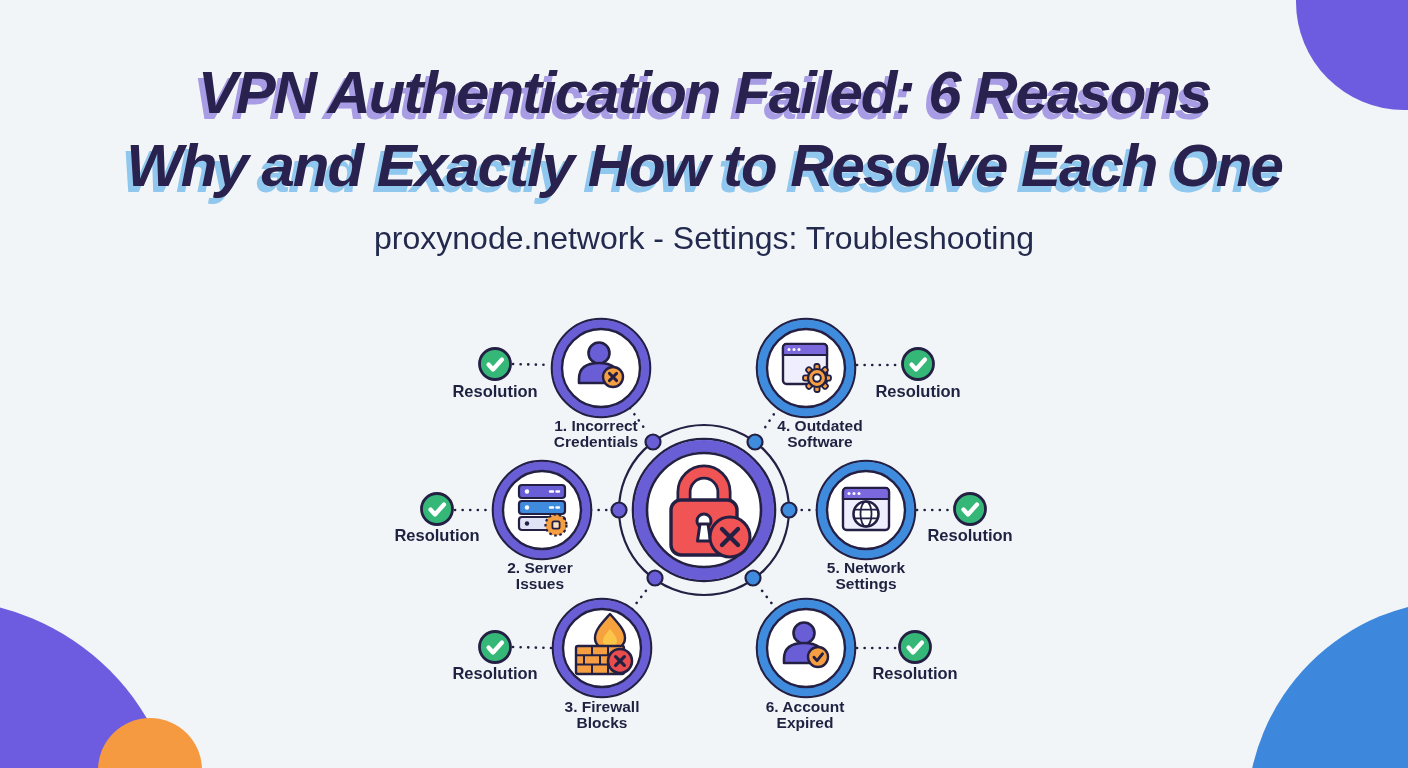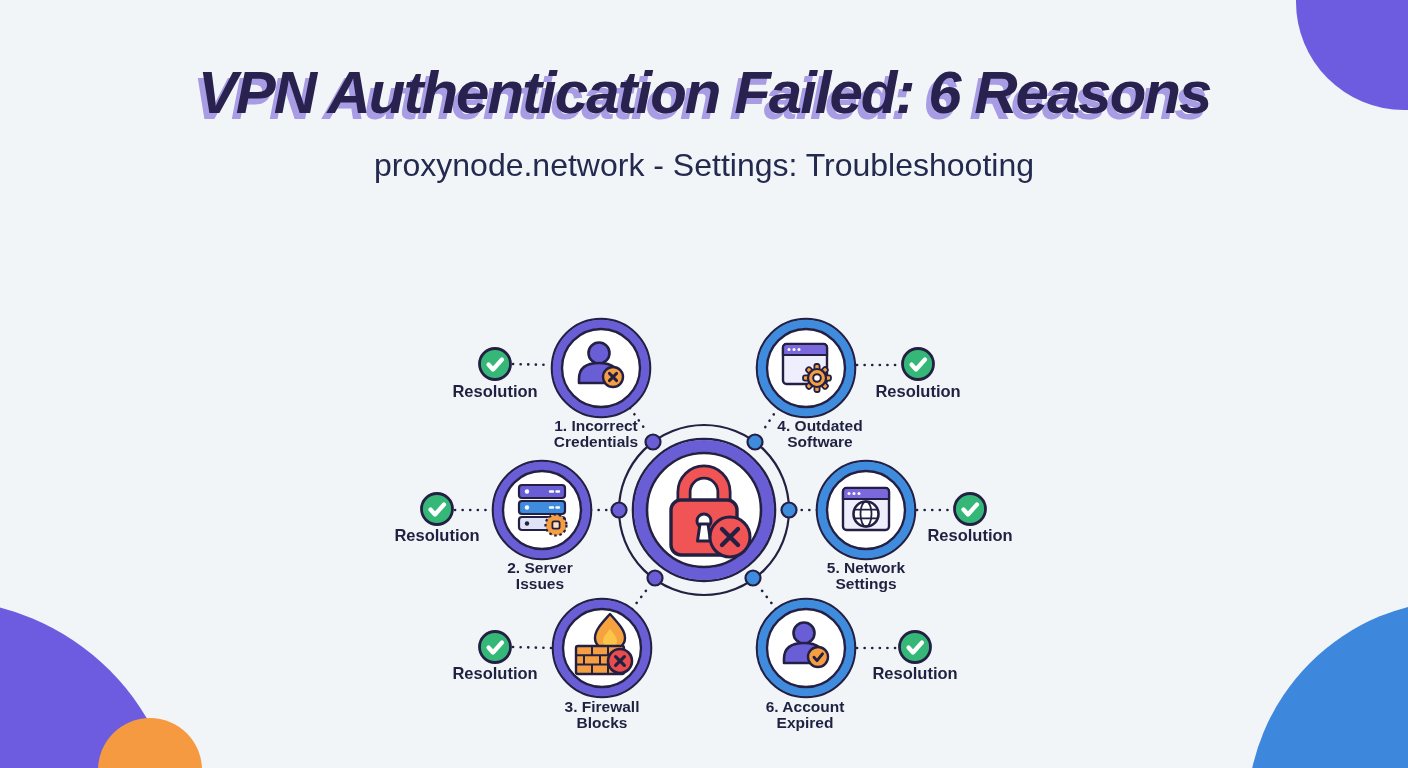--- a/index.html
+++ b/index.html
@@ -33,20 +33,21 @@
 </head>
 <body>
 
 <div class="decor tr"></div>
 <div class="decor bl-purple"></div>
 <div class="decor bl-orange"></div>
 <div class="decor br-blue"></div>
 
 <div class="header">
   <div class="title-line l1">VPN Authentication Failed: 6 Reasons</div>
+  <div class="title-line l2">Why and Exactly How to Resolve Each One</div>
   <div class="subtitle">proxynode.network - Settings: Troubleshooting</div>
 </div>
 
 <svg class="diagram" width="1408" height="768" viewBox="0 0 1408 768">
 
   <path class="dotline" d="M513 364 L550 365"></path>
   <path class="dotline" d="M455 510 L491 510"></path>
   <path class="dotline" d="M513 647 L551 648"></path>
   <path class="dotline" d="M857 365 L900 365"></path>
   <path class="dotline" d="M917 510 L952 510"></path>

